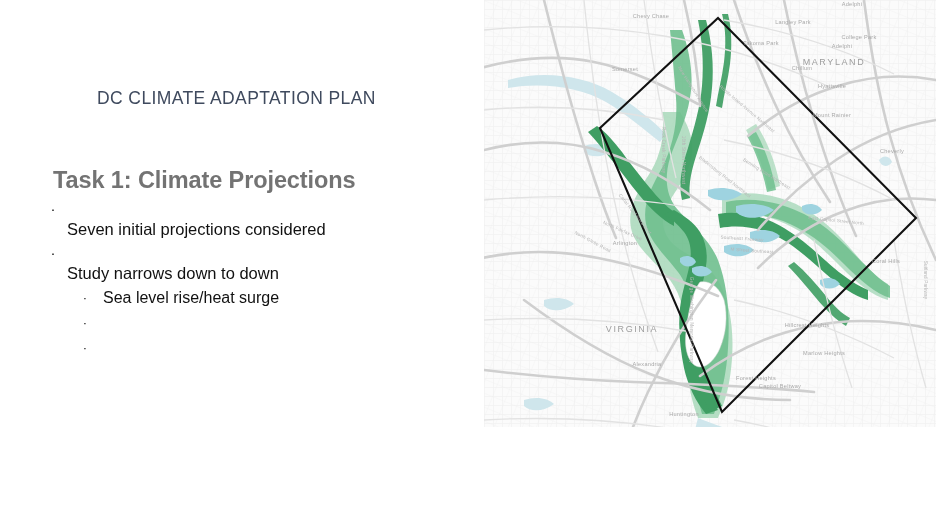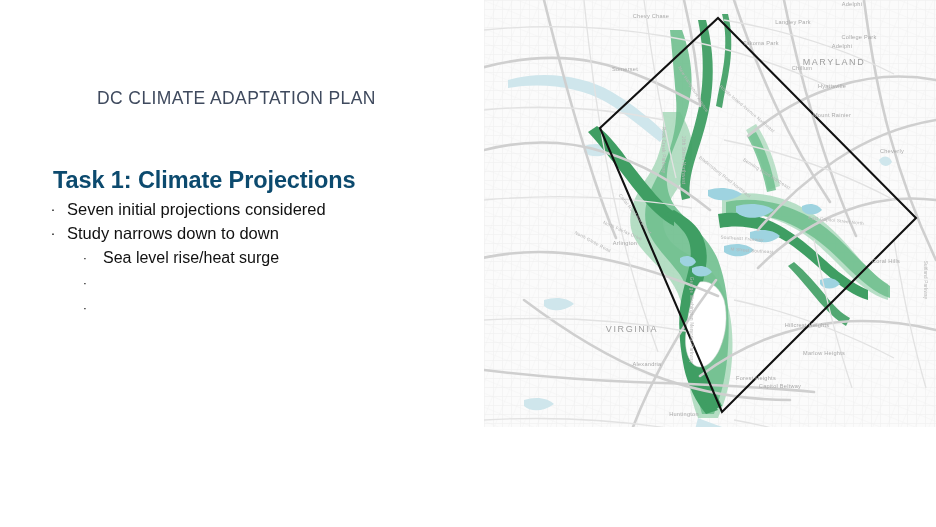--- a/index.html
+++ b/index.html
@@ -40,21 +40,21 @@
     white-space: nowrap;
     margin-left: 44px;
   }
 
   #headline {
     position: absolute;
     left: 53px;
     top: 167px;
     font-size: 23.5px;
     font-weight: 700;
-    color: #0c4a6e;
+    color: #737373;
     letter-spacing: -0.1px;
     white-space: nowrap;
   }
 
   #bullets {
     position: absolute;
     left: 46px;
     top: 197px;
     width: 420px;
   }
@@ -77,21 +77,21 @@
   .bullet-glyph {
     flex: 0 0 auto;
     color: #111111;
     text-align: center;
   }
   .level-1 > .bullet-glyph { width: 14px; font-size: 15px; }
   .level-2 > .bullet-glyph { width: 14px; font-size: 13px; }
   .bullet-text {
     flex: 1 1 auto;
   }
-  .level-1 > .bullet-text { padding-left: 7px; }
+  .level-1 > .bullet-text { padding-left: 7px; margin-top: 20px; }
   .level-2 > .bullet-text { padding-left: 11px; }
 
   
   #map-pane {
     position: absolute;
     left: 484px;
     top: 0;
     width: 452px;
     height: 427px;
     overflow: hidden;

